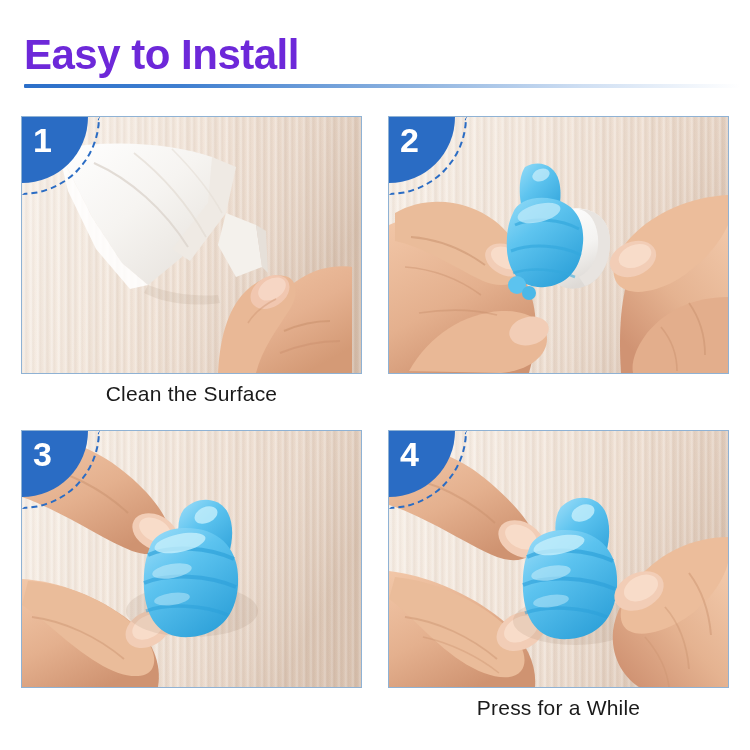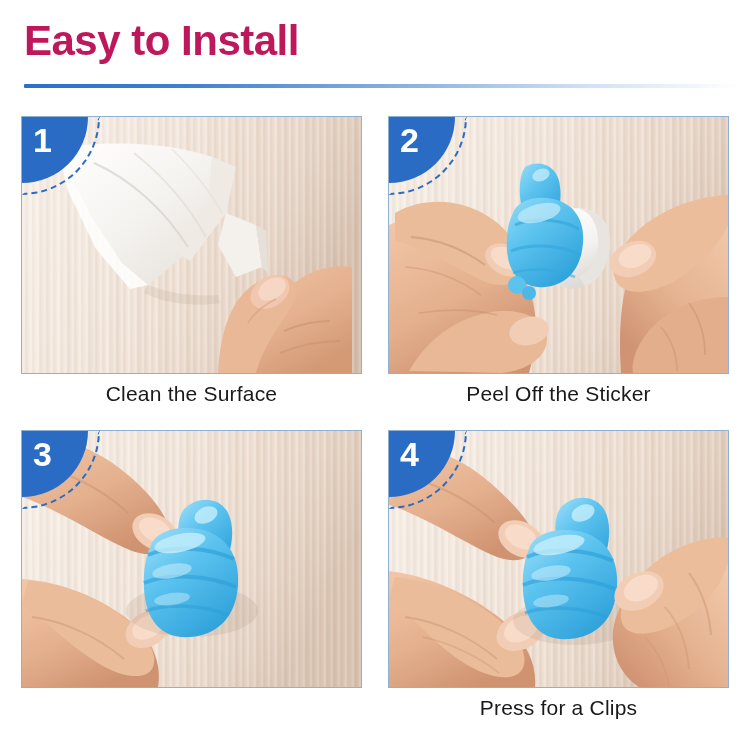--- a/index.html
+++ b/index.html
@@ -19,24 +19,24 @@
   
   #header {
     position: absolute;
     left: 0; top: 0;
     width: 750px;
     height: 100px;
   }
   #page-title {
     position: absolute;
     left: 24px;
-    top: 20px;
+    top: 34px;
     font-size: 42px;
     font-weight: bold;
-    color: #be185d;
+    color: #6d28d9;
     letter-spacing: -0.5px;
     line-height: 1;
     white-space: nowrap;
   }
   #title-divider {
     position: absolute;
     left: 24px;
     top: 84px;
     width: 716px;
     height: 4px;
@@ -283,21 +283,20 @@
 
         <circle cx="128" cy="168" r="9" fill="#5cc3ef"></circle>
         <circle cx="140" cy="176" r="7" fill="#4bb8e8"></circle>
       </svg>
 
       <div class="badge-dash"></div>
       <div class="badge">
         <span class="badge-num">2</span>
       </div>
     </div>
-    <div class="caption">Peel Off the Sticker</div>
   </div>
 
   <div class="step col-left row-bottom">
     <div class="photo">
 
       <svg class="art" viewBox="0 0 339 256">
         <defs>
           <linearGradient id="hand3" x1="0" y1="0" x2="0.6" y2="1">
             <stop offset="0%" stop-color="#f2c7a8"></stop>
             <stop offset="55%" stop-color="#e4b08e"></stop>
@@ -420,16 +419,16 @@
         <path d="M300 142 C312 158 320 180 322 204" stroke="#c68d6a" stroke-width="2" fill="none" opacity="0.42"></path>
         <path d="M276 176 C290 192 298 214 300 238" stroke="#c68d6a" stroke-width="1.8" fill="none" opacity="0.36"></path>
         <path d="M256 206 C270 222 278 240 280 256" stroke="#c68d6a" stroke-width="1.6" fill="none" opacity="0.3"></path>
       </svg>
 
       <div class="badge-dash"></div>
       <div class="badge">
         <span class="badge-num">4</span>
       </div>
     </div>
-    <div class="caption">Press for a Clips</div>
+    <div class="caption">Press for a While</div>
   </div>
 
 </div>
 
 </body></html>

